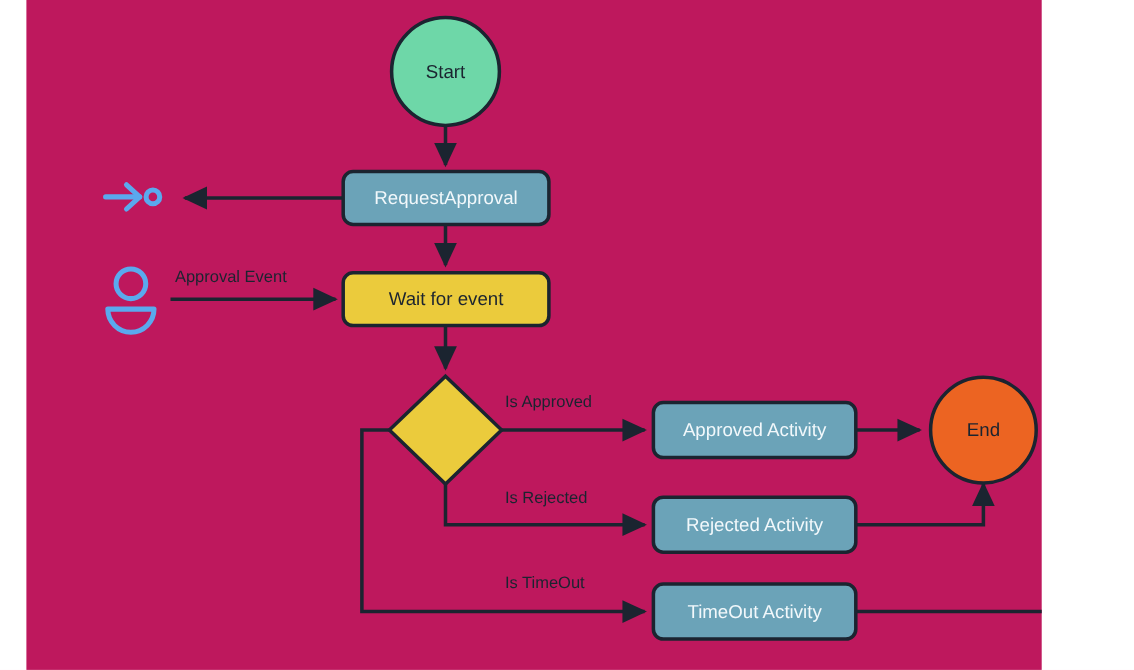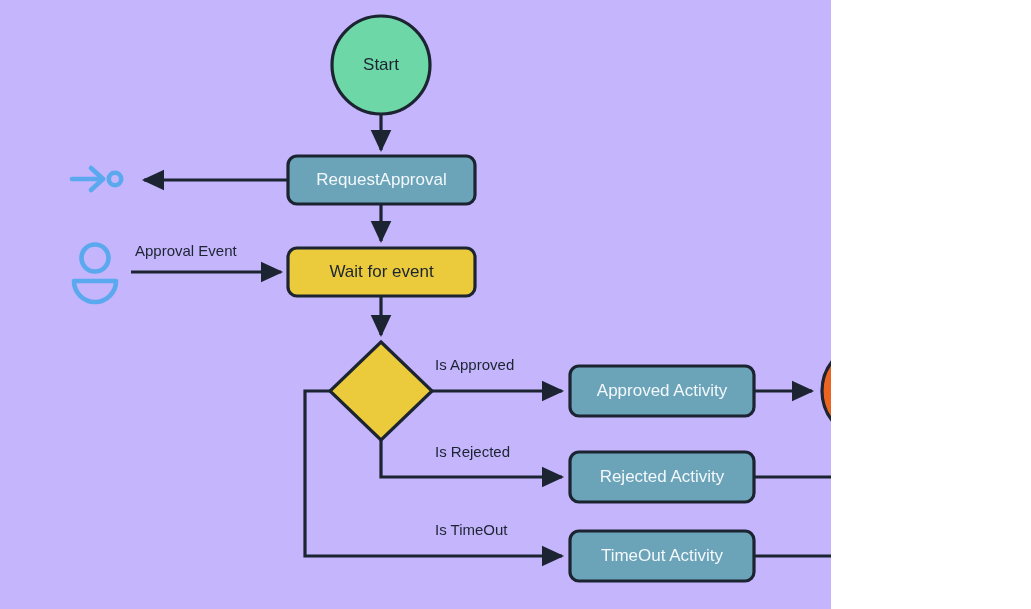--- a/index.html
+++ b/index.html
@@ -5,24 +5,25 @@
   html, body {
     margin: 0;
     padding: 0;
     background: #ffffff;
   }
   body {
     font-family: "Liberation Sans", sans-serif;
   }
   #canvas {
     position: relative;
-    width: 831px;
+    width: 923px;
     height: 609px;
-    background: #c4b5fd;
+    background: #be185d;
     overflow: hidden;
+    margin-left: 24px;
   }
   svg#flow {
     position: absolute;
     inset: 0;
     width: 1031px;
     height: 609px;
   }
   .node-label {
     font-family: "Liberation Sans", sans-serif;
     font-size: 17px;

